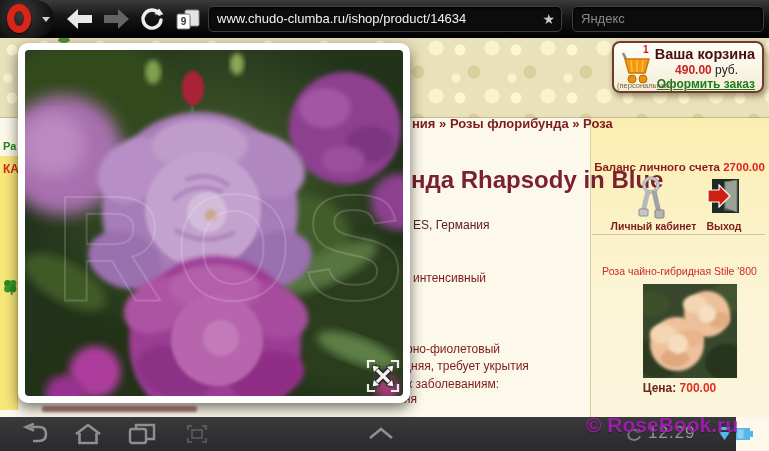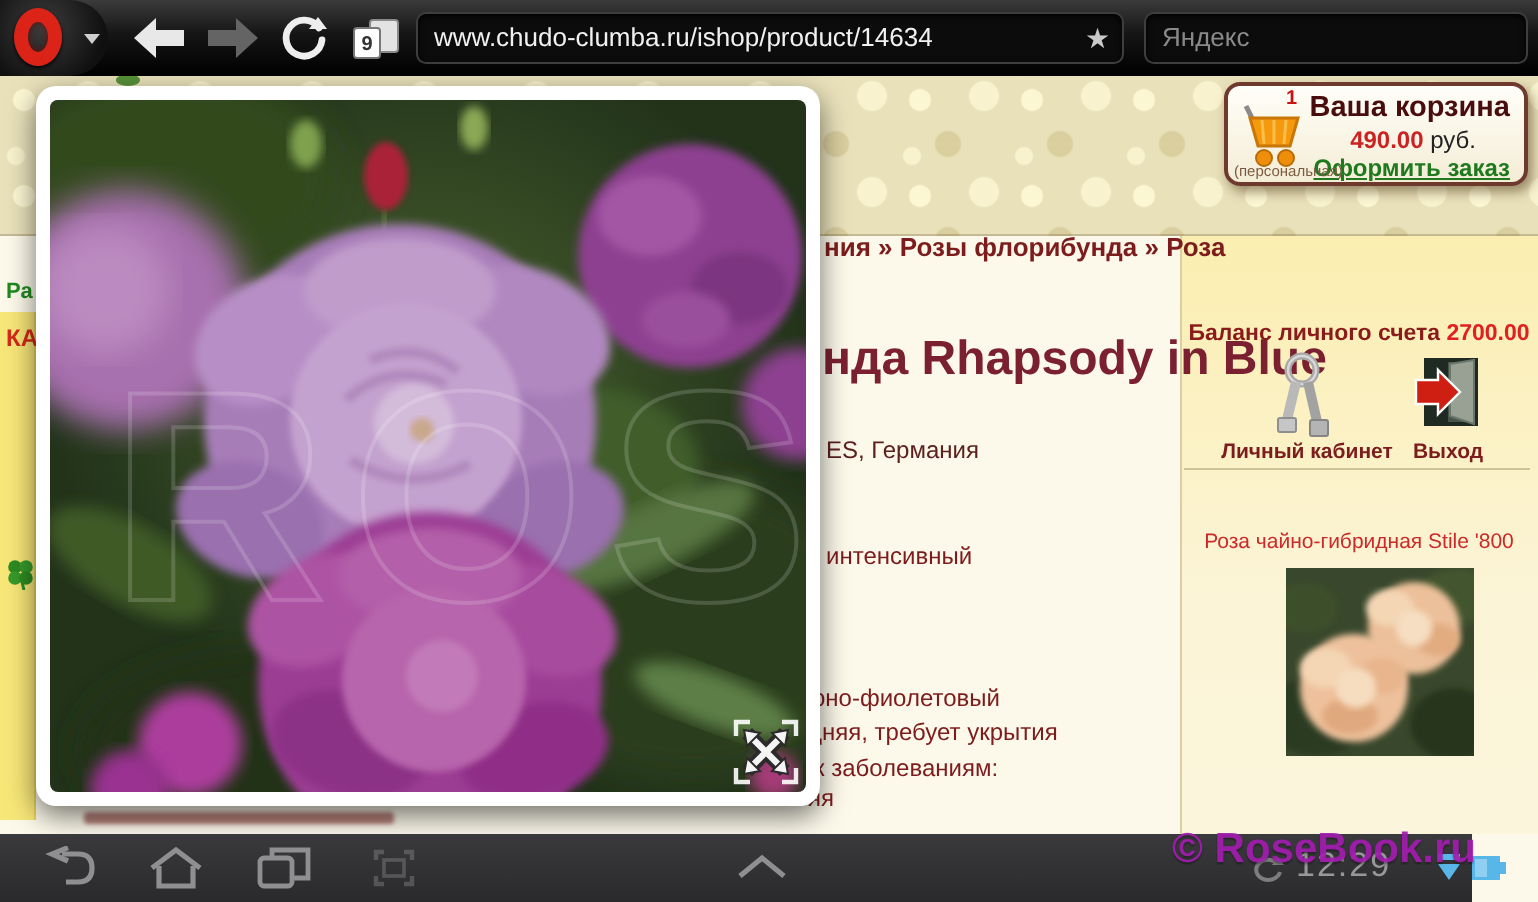--- a/index.html
+++ b/index.html
@@ -192,20 +192,24 @@
       <circle cx="64" cy="30" r="23" fill="#ecc09a" filter="url(#hb2)"></circle>
       <ellipse cx="52" cy="20" rx="12" ry="9" fill="#f4d6b5" filter="url(#hb2)"></ellipse>
       <ellipse cx="76" cy="36" rx="11" ry="8" fill="#e2ab80" filter="url(#hb2)"></ellipse>
       <circle cx="64" cy="30" r="9" fill="#f6dec2" filter="url(#hb2)"></circle>
       <circle cx="34" cy="60" r="27" fill="#eec19c" filter="url(#hb2)"></circle>
       <ellipse cx="20" cy="50" rx="13" ry="10" fill="#f4d5b4" filter="url(#hb2)"></ellipse>
       <ellipse cx="48" cy="54" rx="12" ry="9" fill="#e8b58c" filter="url(#hb2)"></ellipse>
       <ellipse cx="32" cy="74" rx="14" ry="9" fill="#e0a87e" filter="url(#hb2)"></ellipse>
       <circle cx="35" cy="60" r="10" fill="#f6ddc0" filter="url(#hb2)"></circle>
     </svg>
+    <div class="hits-price">
+      <span>Цена:</span>
+      <span class="val">700.00</span>
+    </div>
   </div>
 
   <div class="photo-frame">
     <svg class="photo" width="378" height="346" viewBox="0 0 378 346">
       <defs>
         <radialGradient id="gBg" cx="50%" cy="40%">
           <stop offset="0" stop-color="#49612f"></stop>
             <stop offset="1" stop-color="#22331a"></stop>
         </radialGradient>
         <filter id="b1">

